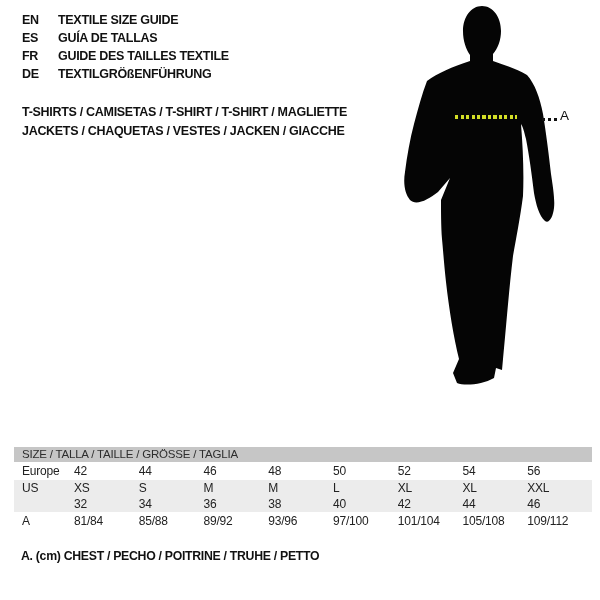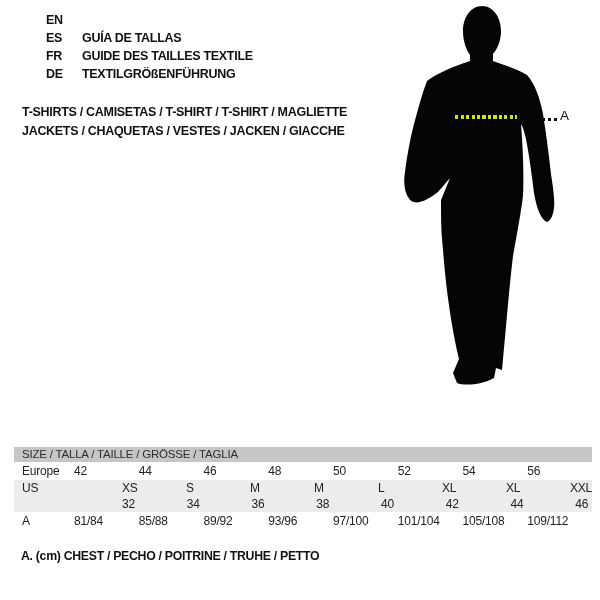--- a/index.html
+++ b/index.html
@@ -4,21 +4,21 @@
 <style>
   html,body { margin:0; padding:0; background:#fff; }
   .canvas {
     position:relative; width:600px; height:600px; background:#ffffff;
     font-family:"Liberation Sans", sans-serif; color:#111; overflow:hidden;
   }
   
   .lang-list { position:absolute; left:22px; top:11px; }
   .lang-row { display:flex; height:18px; line-height:18px;
               font-size:12.5px; font-weight:700; letter-spacing:-0.3px; }
-  .lang-code { width:36px;margin-left:24px; }
+  .lang-code { width:36px; }
   
   .categories { position:absolute; left:22px; top:103px; }
   .category-line { height:19px; line-height:19px; font-size:12.5px;
                    font-weight:700; letter-spacing:-0.3px; }
   
   .figure { position:absolute; left:400px; top:4px; width:185px; height:386px; }
   .figure svg { position:absolute; left:0; top:0; }
   .dash-yellow { position:absolute; left:55px; top:111px; width:62px; height:4px;
     background:repeating-linear-gradient(90deg, var(--accent) 0 3px, transparent 3px 5.5px); }
   .dash-black { position:absolute; left:142px; top:114px; width:17px; height:2.5px;
@@ -30,35 +30,36 @@
     font-weight:700; letter-spacing:-0.3px; }
   
   .size-table { position:absolute; left:14px; top:447px; width:578px;
     font-size:12px; color:#222; letter-spacing:-0.2px; }
   .thead { height:15px; line-height:15px; background:var(--thead-bg);
     padding-left:8px; font-size:11.5px; color:#2d2d2d; }
   .trow { display:flex; }
   .rlabel { width:60px; padding-left:8px; box-sizing:border-box; }
   .cell { flex:1; text-align:left; }
   .h18 { height:18px; line-height:18px; }
-  .h16 { height:16px; line-height:16px;gap:48px; }
+  .h16 { height:16px; line-height:16px; }
   .h19 { height:19px; line-height:19px; }
   .shaded { background:var(--row-bg); }
   
   .footnote { position:absolute; left:21px; top:549px; font-size:12.3px;
     font-weight:700; letter-spacing:-0.3px; }
 </style>
 </head>
 <body>
 
 <div class="canvas" style="--accent: #d3de26; --thead-bg: #c6c6c6; --row-bg: #ececec;">
 
   <div class="lang-list">
     <div class="lang-row">
       <span class="lang-code">EN</span>
+      <span>TEXTILE SIZE GUIDE</span>
     </div>
     <div class="lang-row">
       <span class="lang-code">ES</span>
       <span>GUÍA DE TALLAS</span>
     </div>
     <div class="lang-row">
       <span class="lang-code">FR</span>
       <span>GUIDE DES TAILLES TEXTILE</span>
     </div>
     <div class="lang-row">

